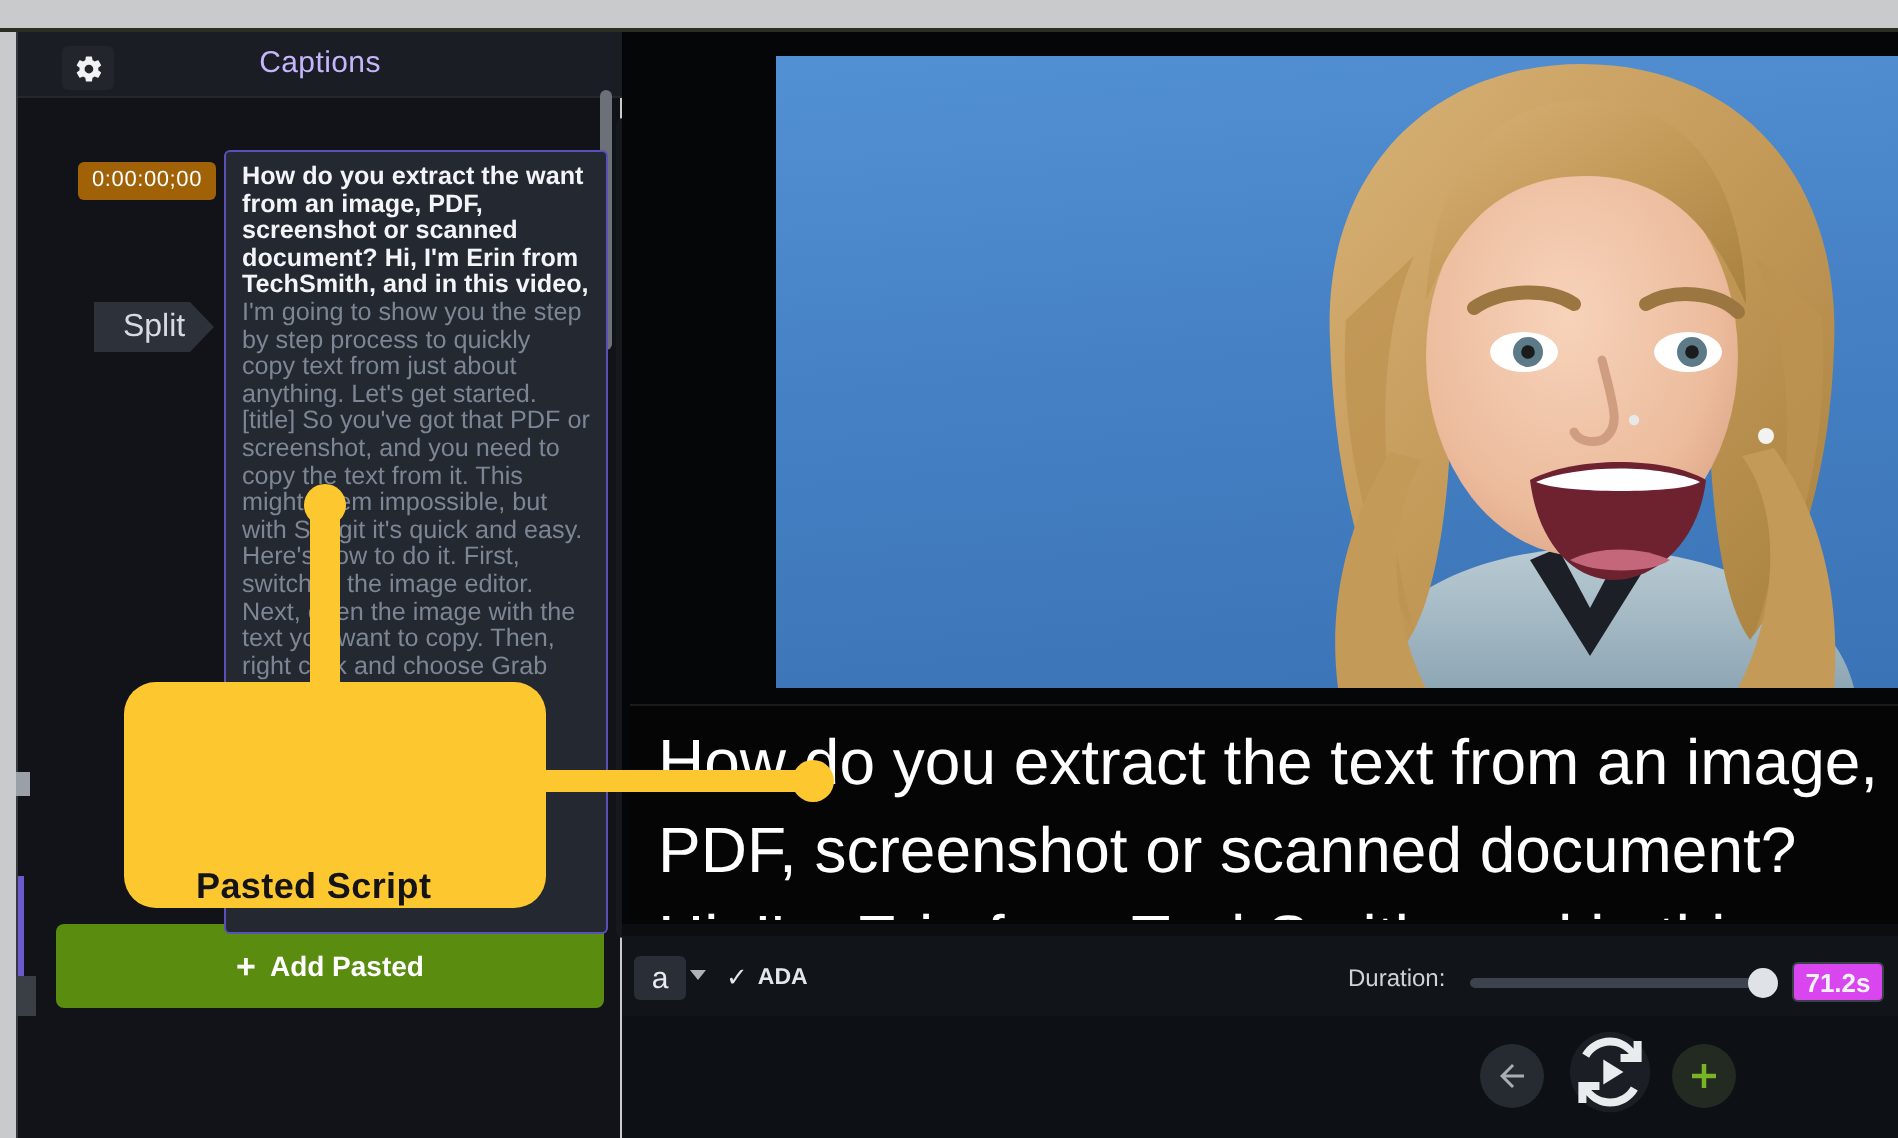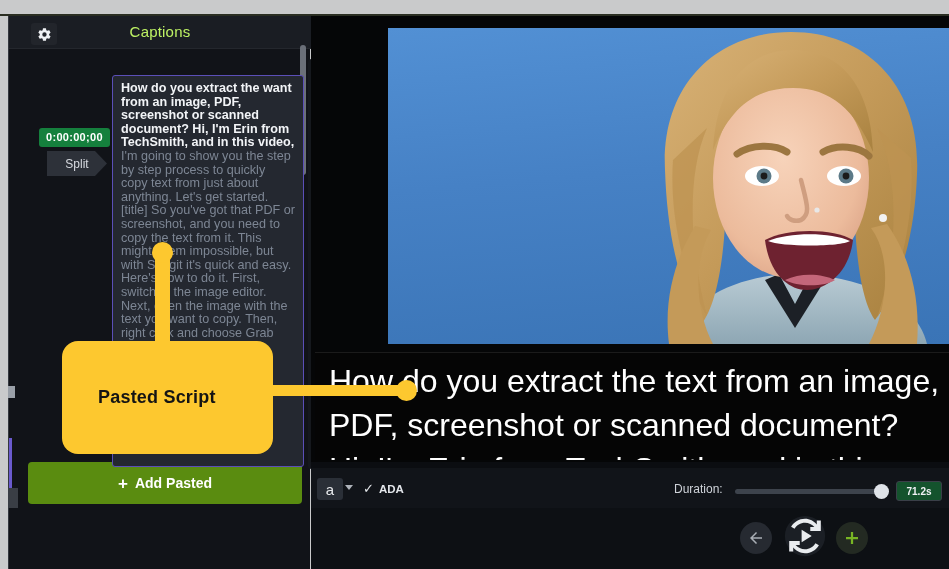--- a/index.html
+++ b/index.html
@@ -45,53 +45,52 @@
     width: 26px; height: 22px;
     display: flex; align-items: center; justify-content: center;
     background: #22252b;
     border-radius: 3px;
   }
   .gear-btn svg { display: block; }
   .panel-title {
     position: absolute; left: 0; top: 7px;
     width: 302px;
     text-align: center;
-    color: #bef264;
+    color: #c4b5fd;
     font-size: 15px;
     letter-spacing: .2px;
   }
 
   
   .cap-viewport {
     position: absolute; left: 14px; top: 43px;
     width: 281px; height: 410px;
     overflow: hidden;
   }
   .cap-row {
     position: relative;
     width: 281px;
   }
   .timecode {
     position: absolute; left: 16px; top: 22px;
-    background: #15803d;
+    background: #a16207;
     color: #fff;
     font-size: 11px;
-    font-weight: 700;
+    font-weight: 400;
     padding: 3px 7px 4px 7px;
     border-radius: 3px;
     letter-spacing: .3px;
     z-index: 3;
-    margin-top: 47px;
   }
   .split-tag {
     position: absolute; left: 24px; top: 92px;
     width: 60px; height: 25px;
     background: #2d3139;
     color: #d7dae0;
-    font-size: 12px;
+    font-size: 16px;
     display: flex; align-items: center; justify-content: center;
     clip-path: polygon(0 0, 80% 0, 100% 50%, 80% 100%, 0 100%);
     z-index: 3;
     text-align: right;
   }
   .cap-box {
     position: absolute; left: 89px; top: 16px;
     width: 192px;
     min-height: 392px;
     background: #242830;
@@ -250,25 +249,25 @@
   .dur-thumb {
     position: absolute; left: 563px; top: 16px;
     width: 15px; height: 15px;
     border-radius: 50%;
     background: #dfe3e8;
     cursor: pointer;
   }
   .dur-value {
     position: absolute; left: 585px; top: 13px;
     width: 46px; height: 20px;
-    background: #14532d;
+    background: #d946ef;
     border: 1px solid #3a3f48;
     border-radius: 3px;
     color: #f0f2f5;
-    font-size: 10px;
+    font-size: 13px;
     font-weight: 700;
     display: flex; align-items: center; justify-content: center;
   }
 
   
   .controls {
     position: absolute; left: 0px; top: 492px;
     width: 638px; height: 61px;
     background: #0d1014;
   }
@@ -319,21 +318,21 @@
     width: 21px; height: 21px;
     border-radius: 50%;
     background: #fdc82f;
     z-index: 39;
   }
   .callout-box {
     position: absolute; left: 62px; top: 341px;
     width: 211px; height: 113px;
     background: #fdc82f;
     border-radius: 16px;
-    display: flex; align-items: center;
+    display: flex; align-items: flex-end;
     z-index: 41;
   }
   .callout-label {
     padding-left: 36px;
     color: #141414;
     font-size: 18px;
     font-weight: 700;
     letter-spacing: .2px;
   }
 </style>

